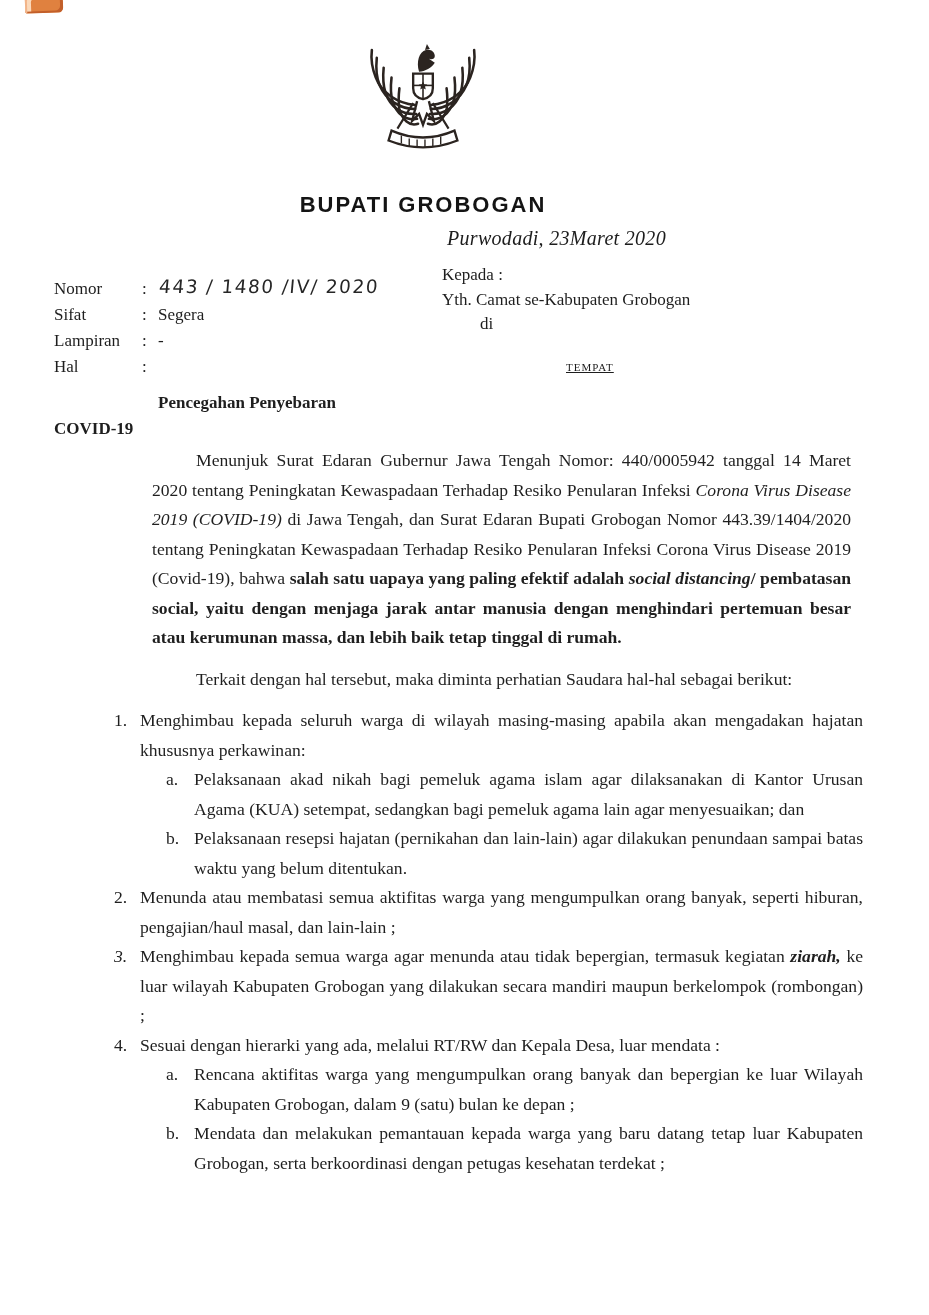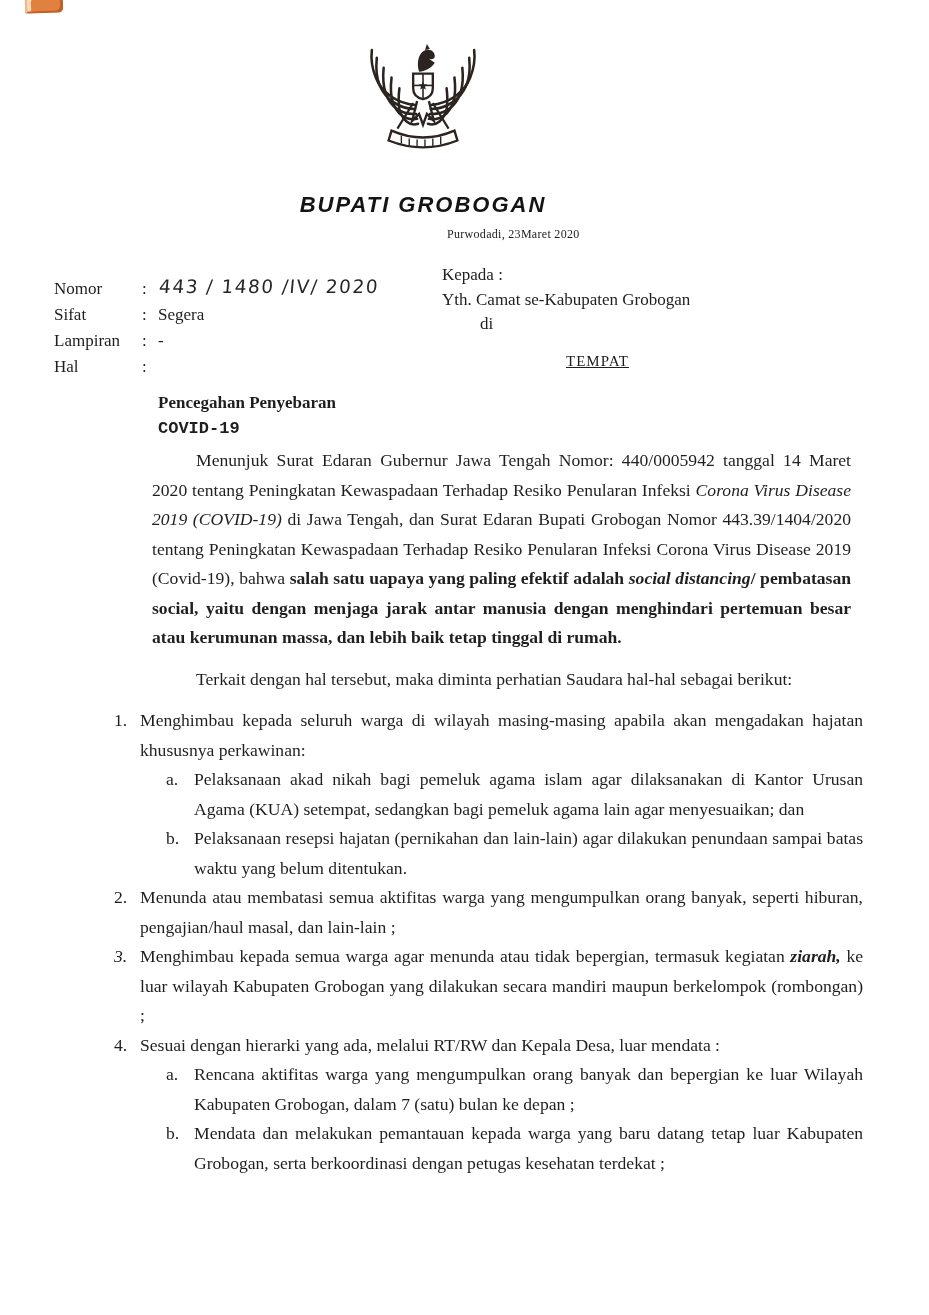--- a/index.html
+++ b/index.html
@@ -13,51 +13,51 @@
   }
   
   .smudge{
     position:absolute;left:25px;top:-4px;width:38px;height:17px;
     background:#e0813f;
     border-radius:3px 6px 5px 3px;
     box-shadow:inset 2px 2px 0 #f2b489, inset -3px -2px 0 #c25f2a, inset 6px 3px 0 #fbd9ba;
     transform:rotate(-2deg);
   }
   
-  .letterhead{position:absolute;top:42px;left:0;width:846px;text-align:center;font-style:italic;}
+  .letterhead{position:absolute;top:42px;left:0;width:846px;text-align:center;}
   .emblem{display:inline-block;}
   .lh-title{
     margin-top:10px;
     font-family:"Liberation Sans", sans-serif;
     font-weight:bold;font-size:22px;letter-spacing:2px;color:#141414;
   }
   .place-date{
     position:absolute;left:447px;top:227px;
-    font-size:12px;color:#1c1c1c;letter-spacing:0.3px;
+    font-size:20px;color:#1c1c1c;letter-spacing:0.3px;font-style:italic;
   }
   
   .meta{position:absolute;left:54px;top:276px;font-size:17px;color:#1e1e1e;}
   .meta-row{display:flex;line-height:26px;}
   .meta-label{width:88px;flex:none;}
   .meta-sep{width:16px;flex:none;}
   .meta-value{white-space:nowrap;}
   .handwritten{
     font-family:"DejaVu Sans", sans-serif;
     font-size:18.5px;letter-spacing:1.5px;
     transform:skewX(-5deg);transform-origin:left bottom;
     position:relative;top:-2px;color:#262626;
   }
   .bold{font-weight:bold;margin-top:36px;}
-  .meta-value2{margin-left:104px;line-height:26px;font-weight:bold;font-family:Liberation Mono, monospace;}
+  .meta-value2{line-height:26px;font-weight:bold;}
   
   .recipient{position:absolute;left:442px;top:263px;font-size:17px;line-height:24.5px;color:#1e1e1e;}
   .r-di{margin-left:38px;}
   .r-tempat{
-    margin-left:124px;margin-top:12px;
-    text-decoration:underline;letter-spacing:1px;font-size:15px;
+    margin-left:124px;margin-top:18px;
+    text-decoration:underline;letter-spacing:1px;font-size:11px;
   }
   
   .body{
     position:absolute;left:140px;top:434px;width:723px;
     font-size:17.6px;line-height:29.5px;color:#1f1f1f;
     text-align:justify;
   }
   .para{margin:12px;text-indent:44px;}
   .b{font-weight:bold;}
   .i{font-style:italic;}
@@ -193,21 +193,21 @@
       </div>
     </div>
 
     <div class="li">
       <span class="num">4.</span>
       <div class="li-body">
         <div class="li-text"><span>Sesuai dengan hierarki yang ada, melalui RT/RW dan Kepala Desa, luar mendata :</span></div>
         <div class="sub">
           <div class="sli">
             <span class="letter">a.</span>
-            <div class="sli-text"><span>Rencana aktifitas warga yang mengumpulkan orang banyak dan bepergian ke luar Wilayah Kabupaten Grobogan, dalam 7 (satu) bulan ke depan ;</span></div>
+            <div class="sli-text"><span>Rencana aktifitas warga yang mengumpulkan orang banyak dan bepergian ke luar Wilayah Kabupaten Grobogan, dalam 9 (satu) bulan ke depan ;</span></div>
           </div>
           <div class="sli">
             <span class="letter">b.</span>
             <div class="sli-text"><span>Mendata dan melakukan pemantauan kepada warga yang baru datang tetap luar Kabupaten Grobogan, serta berkoordinasi dengan petugas kesehatan terdekat ;</span></div>
           </div>
         </div>
       </div>
     </div>
   </div>
 

